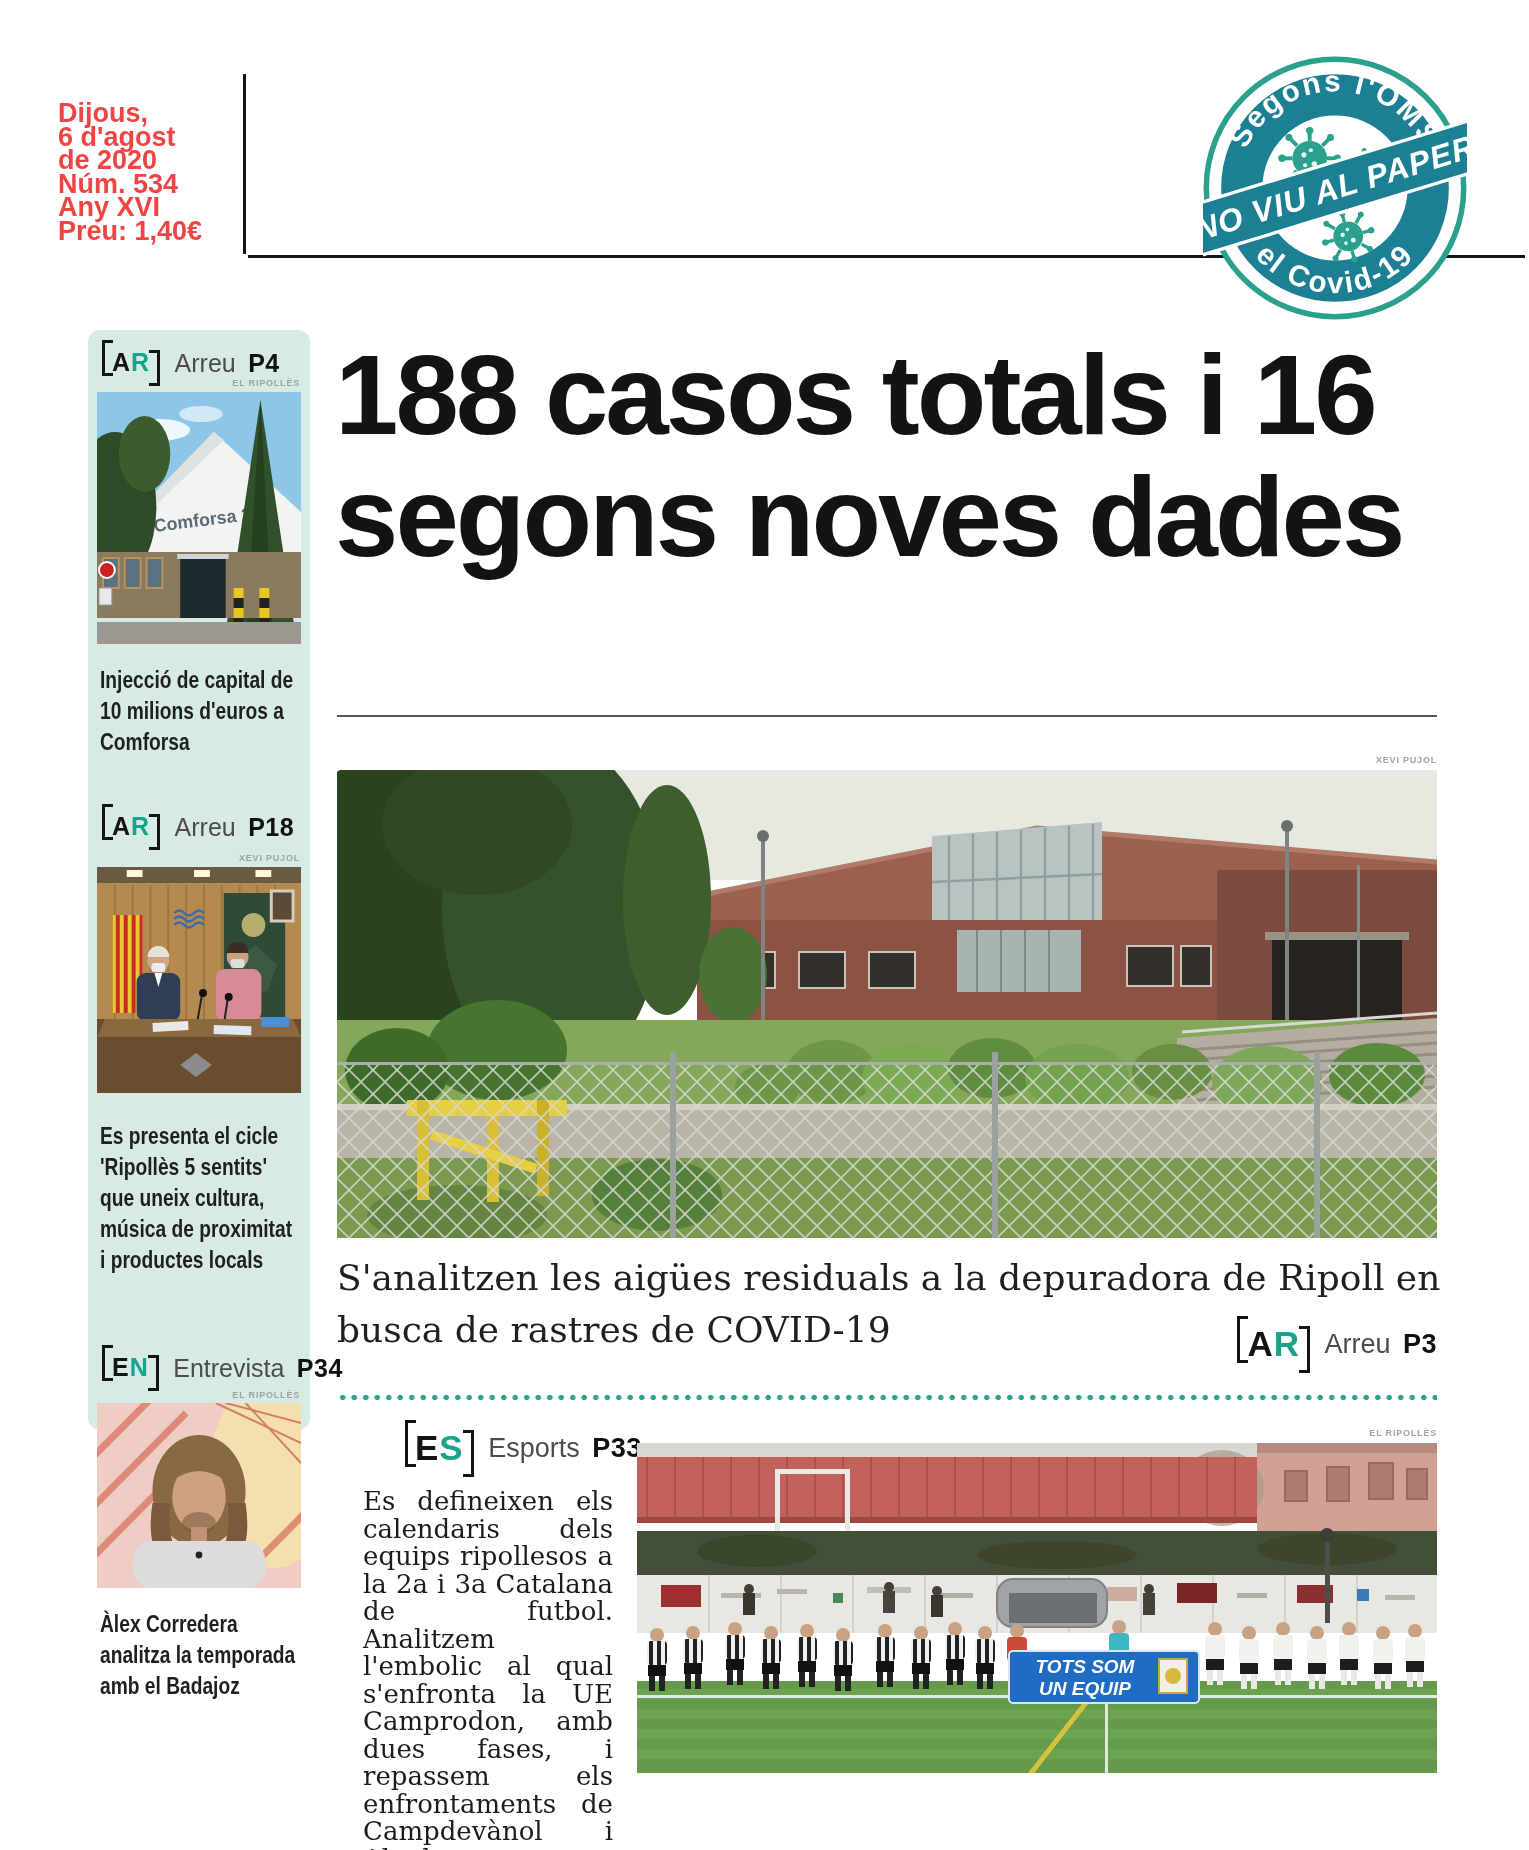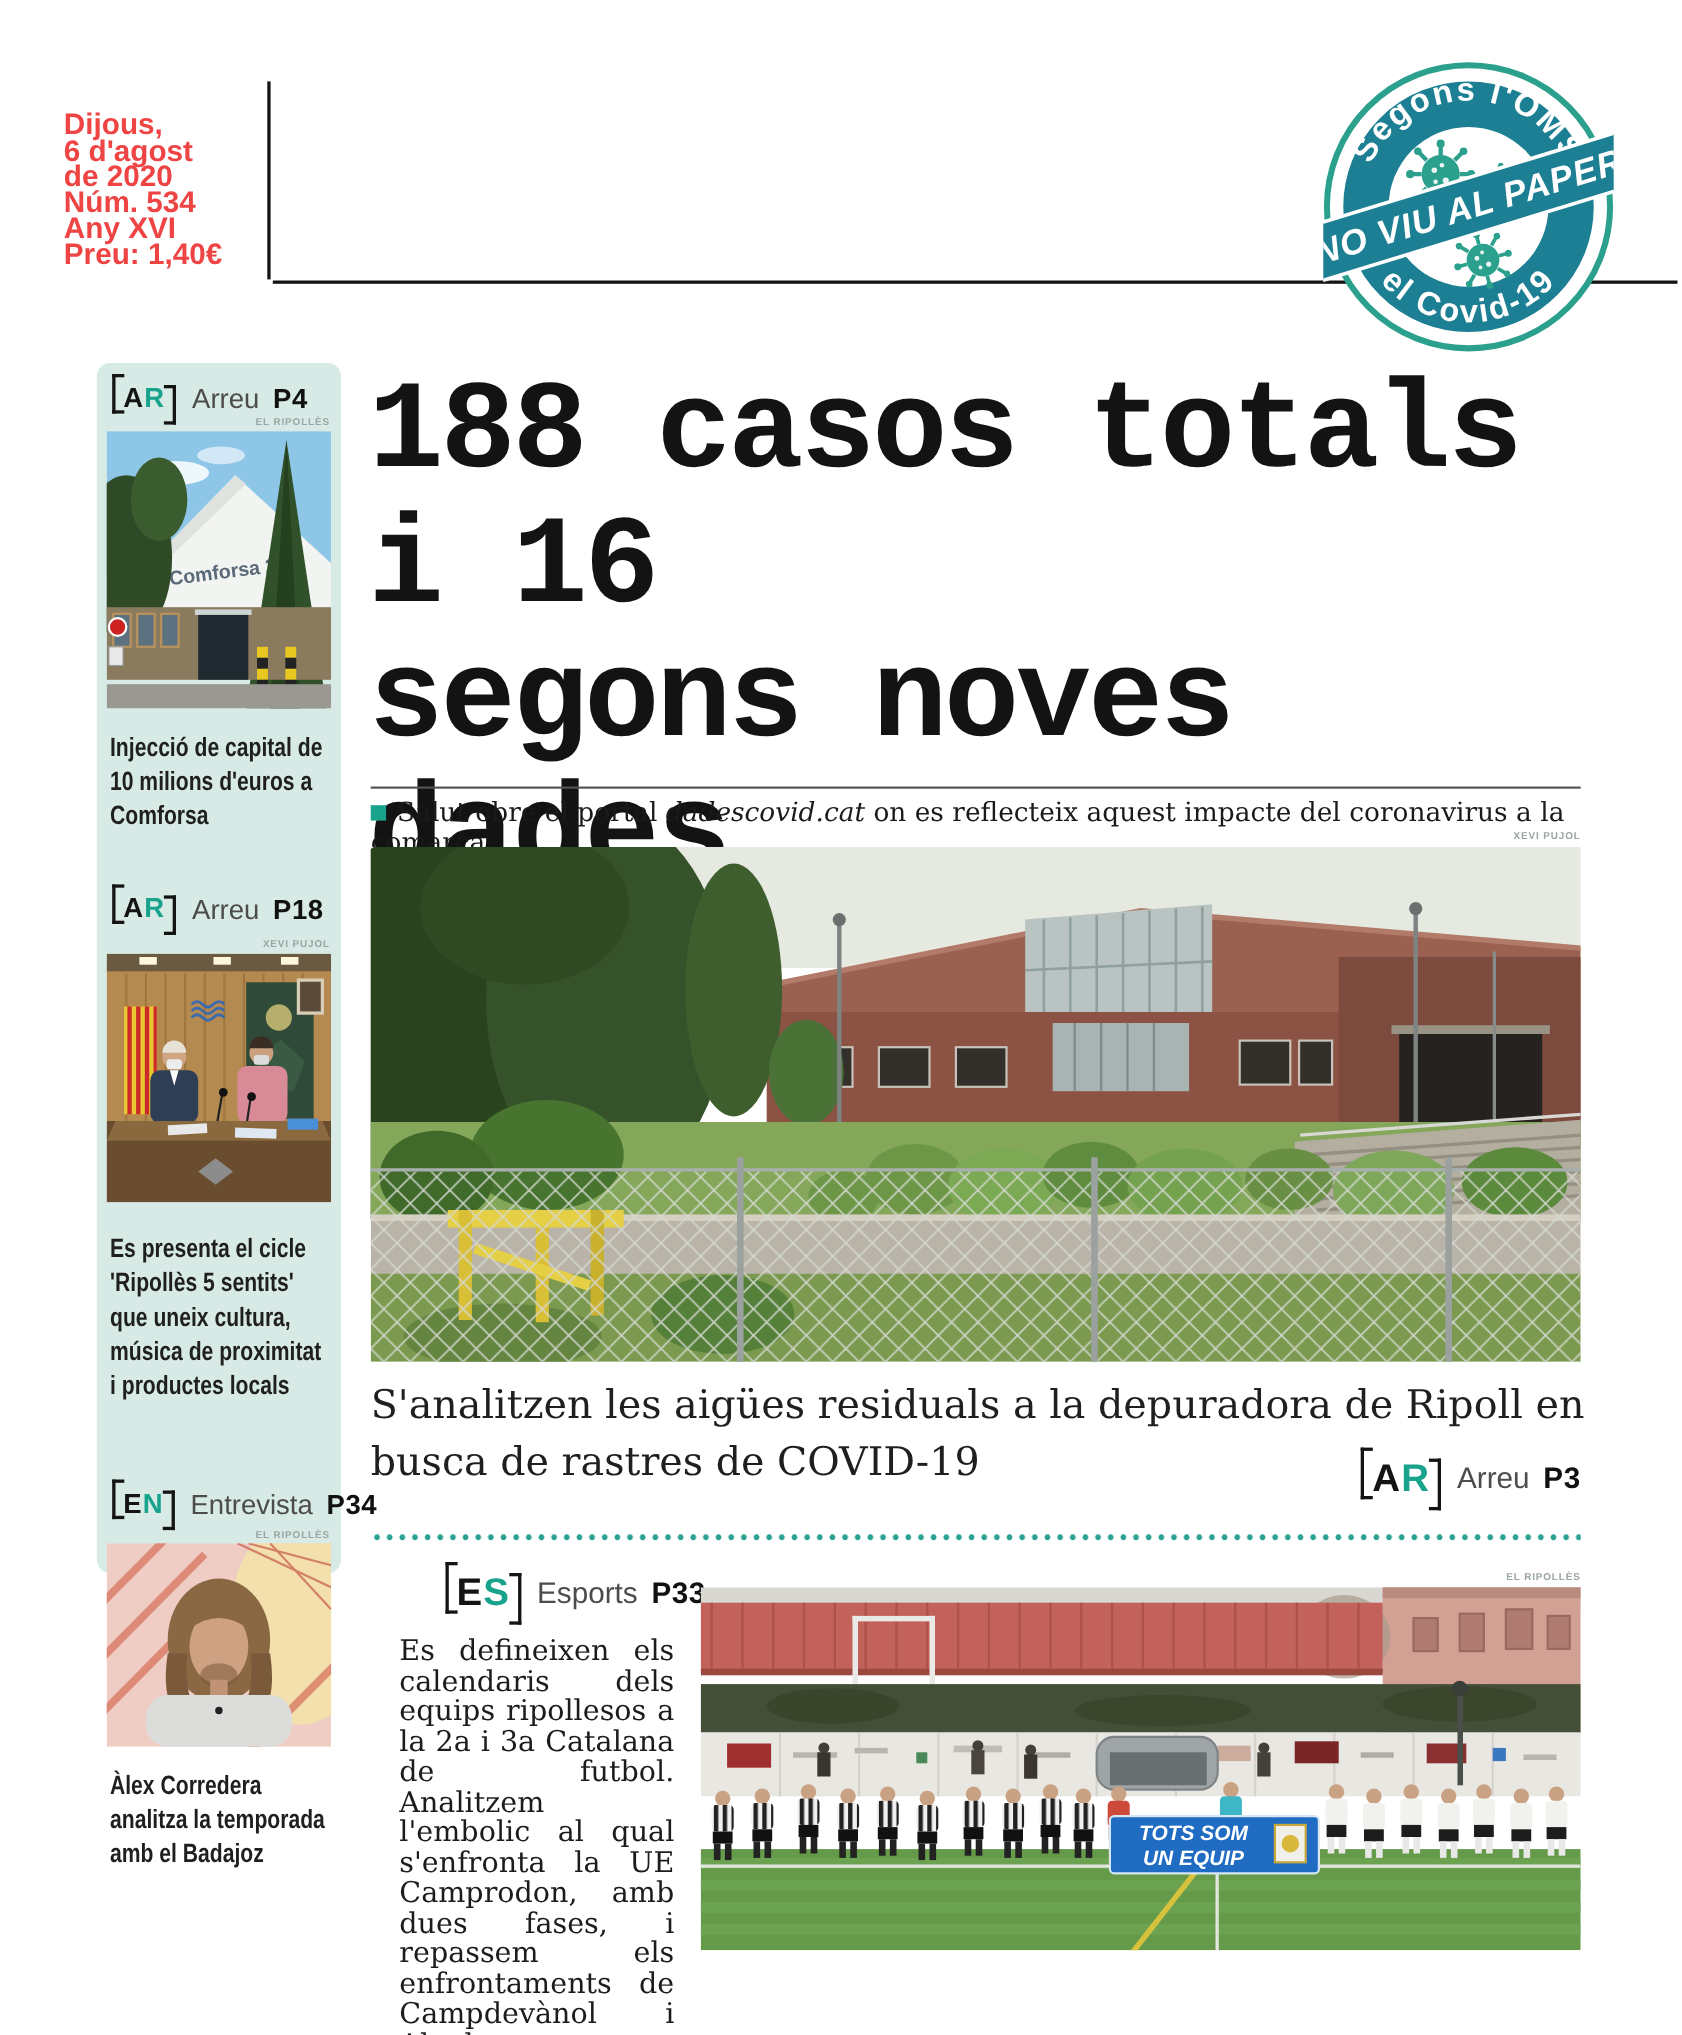--- a/index.html
+++ b/index.html
@@ -40,21 +40,21 @@
   .sidebar { position:absolute; left:88px; top:330px; width:222px; height:1100px;
              background:#d7eae6; border-radius:12px; }
   .sb-photo { position:absolute; left:9px; width:204px; display:block; }
   .sb-head { position:absolute; left:12px; width:252px; transform:scaleX(.8); transform-origin:top left;
              font-weight:700; font-size:24px; line-height:31px; color:#1f1f1f; }
   .sb-kicker .kcode { font-size:25px; }
   .sb-kicker .ksec, .sb-kicker .kpage { font-size:25px; }
 
   
   .headline { position:absolute; left:335px; top:334px; width:1120px;
-              font-family:Liberation Mono, monospace; font-weight:700; font-size:114px; line-height:122px;
+              font-family:Liberation Sans, sans-serif; font-weight:700; font-size:114px; line-height:122px;
               letter-spacing:-3px; color:#131313; }
   .thin-rule { position:absolute; left:337px; top:715px; width:1100px; height:2px; background:#555; }
   .subhead { position:absolute; left:337px; top:724px; width:1110px;
              font-family:"DejaVu Serif", serif; font-size:24px; color:#1a1a1a; }
   .subhead .bullet { display:inline-block; width:14px; height:14px; background:#19a28c; margin-right:10px; }
   .subhead .it { font-style:italic; }
   .caption { position:absolute; left:337px; top:1252px; width:1104px;
              font-family:"DejaVu Serif", serif; font-size:36px; line-height:52px; color:#1f1f1f; }
   .dotted { position:absolute; left:337px; top:1394px; width:1100px; height:7px;
             background-image:radial-gradient(circle, #2aa192 2.4px, rgba(0,0,0,0) 2.9px);
@@ -275,23 +275,20 @@
     </svg>
     <div class="sb-head" style="top:1278px;">Àlex Corredera analitza la temporada amb el Badajoz</div>
   </div>
 
   <div class="headline">
     <div>188 casos totals i 16</div>
     <div>segons noves dades</div>
   </div>
 
   <div class="thin-rule"></div>
-  <div class="subhead">
-    <span class="bullet"></span><span>Salut obre el portal </span><span class="it">dadescovid.cat</span><span> on es reflecteix aquest impacte del coronavirus a la comarca</span>
-  </div>
 
   <div class="credit" style="right:92px; top:755px;">XEVI PUJOL</div>
 
   <svg class="photo-main" style="left:337px; top:770px; width:1100px; height:468px;" viewBox="0 0 1100 468" preserveAspectRatio="none">
     <defs>
       <pattern id="fencePat" width="24" height="24" patternUnits="userSpaceOnUse">
         <line x1="0" y1="0" x2="24" y2="24" stroke="#d6d9d3" stroke-width="1.6" opacity=".85"></line>
         <line x1="24" y1="0" x2="0" y2="24" stroke="#d6d9d3" stroke-width="1.6" opacity=".85"></line>
       </pattern>
     </defs>

